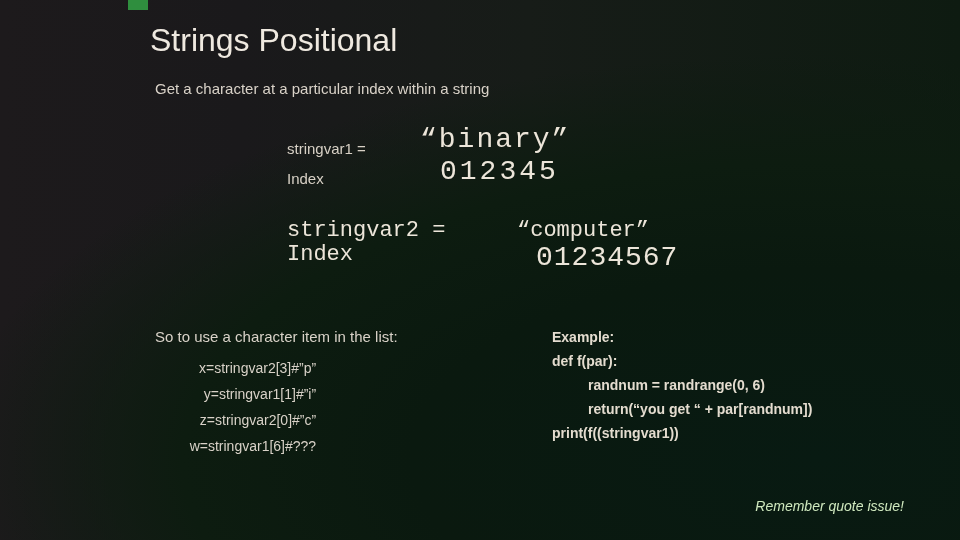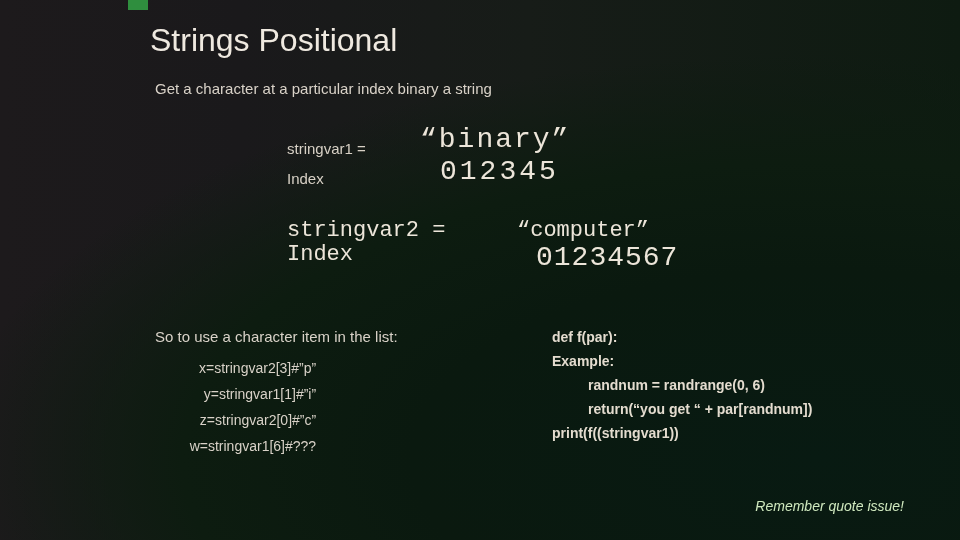--- a/index.html
+++ b/index.html
@@ -147,42 +147,42 @@
 </style>
 </head>
 <body>
 
 <div class="slide">
 
   <div class="accent-tab"></div>
 
   <div class="title">Strings Positional</div>
 
-  <div class="subtitle">Get a character at a particular index binary a string</div>
+  <div class="subtitle">Get a character at a particular index within a string</div>
 
   <div class="line1a">stringvar1 =</div>
   <div class="line1b">“binary”</div>
   <div class="line2a">Index</div>
   <div class="line2b">012345</div>
 
   <div class="line3a">stringvar2 =</div>
   <div class="line3b">“computer”</div>
   <div class="line4a">Index</div>
   <div class="line4b">01234567</div>
 
   <div class="usage-heading">So to use a character item in the list:</div>
   <div class="usage-table">
     <div class="row"><span class="k">x=stringvar2[3]</span><span>#”p”</span></div>
     <div class="row"><span class="k">y=stringvar1[1]</span><span>#”i”</span></div>
     <div class="row"><span class="k">z=stringvar2[0]</span><span>#”c”</span></div>
     <div class="row"><span class="k">w=stringvar1[6]</span><span>#???</span></div>
   </div>
 
   <div class="example-block">
+    <div>Example:</div>
     <div>def f(par):</div>
-    <div>Example:</div>
     <div><span class="indent">randnum = randrange(0, 6)</span></div>
     <div><span class="indent">return(“you get “ + par[randnum])</span></div>
     <div>print(f((stringvar1))</div>
   </div>
 
   <div class="footnote">Remember quote issue!</div>
 </div>
 
 </body></html>

